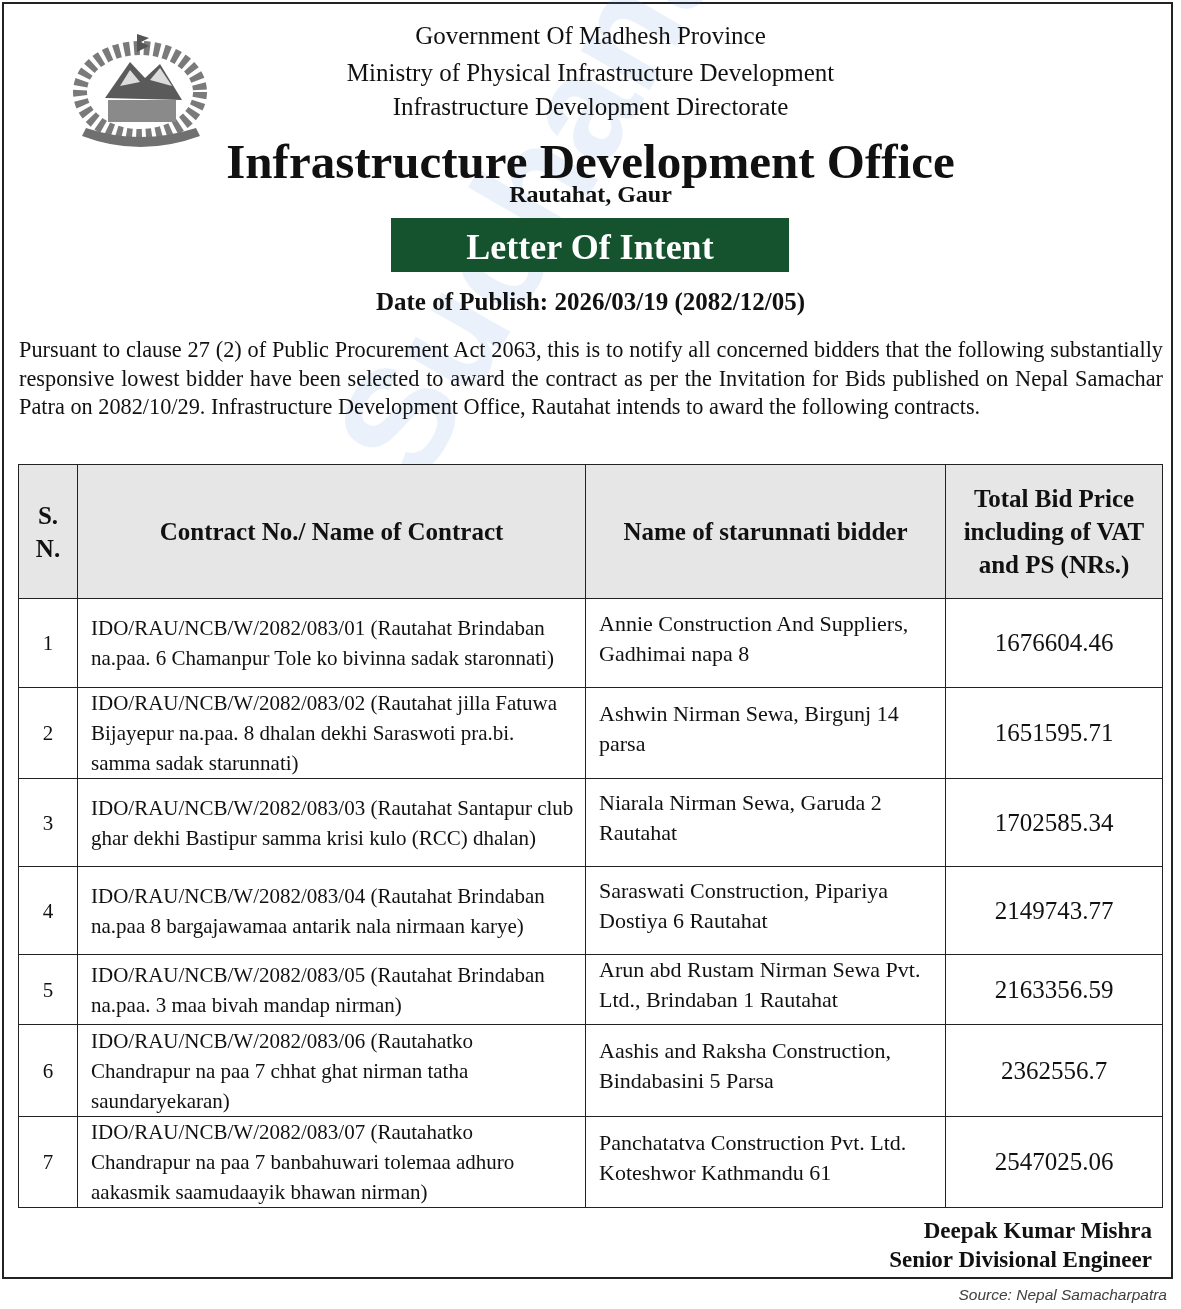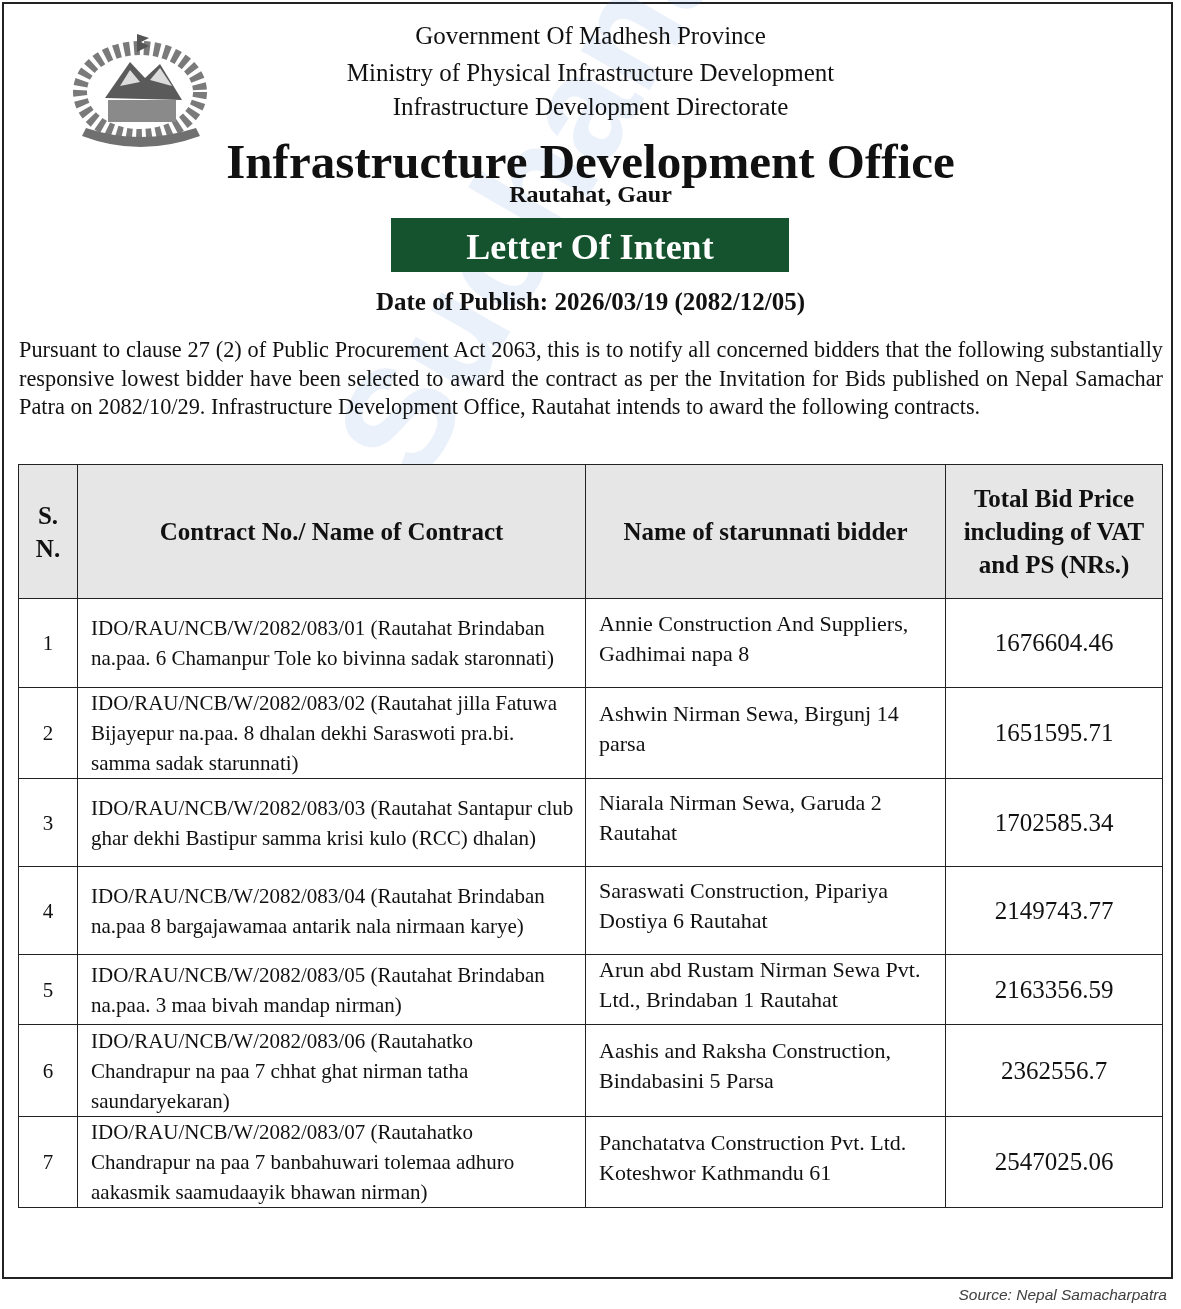--- a/index.html
+++ b/index.html
@@ -127,15 +127,17 @@
     <tr style="height:88px">
       <td class="sn">7</td>
       <td class="contract">IDO/RAU/NCB/W/2082/083/07 (Rautahatko Chandrapur na paa 7 banbahuwari tolemaa adhuro aakasmik saamudaayik bhawan nirman)</td>
       <td class="bidder">Panchatatva Construction Pvt. Ltd. Koteshwor Kathmandu 61</td>
       <td class="price">2547025.06</td>
     </tr>
   </tbody>
 </table>
 
 <div class="sig">
+  <div>Deepak Kumar Mishra</div>
+  <div>Senior Divisional Engineer</div>
 </div>
 
 <div class="source">Source: Nepal Samacharpatra</div>
 
 </body></html>

